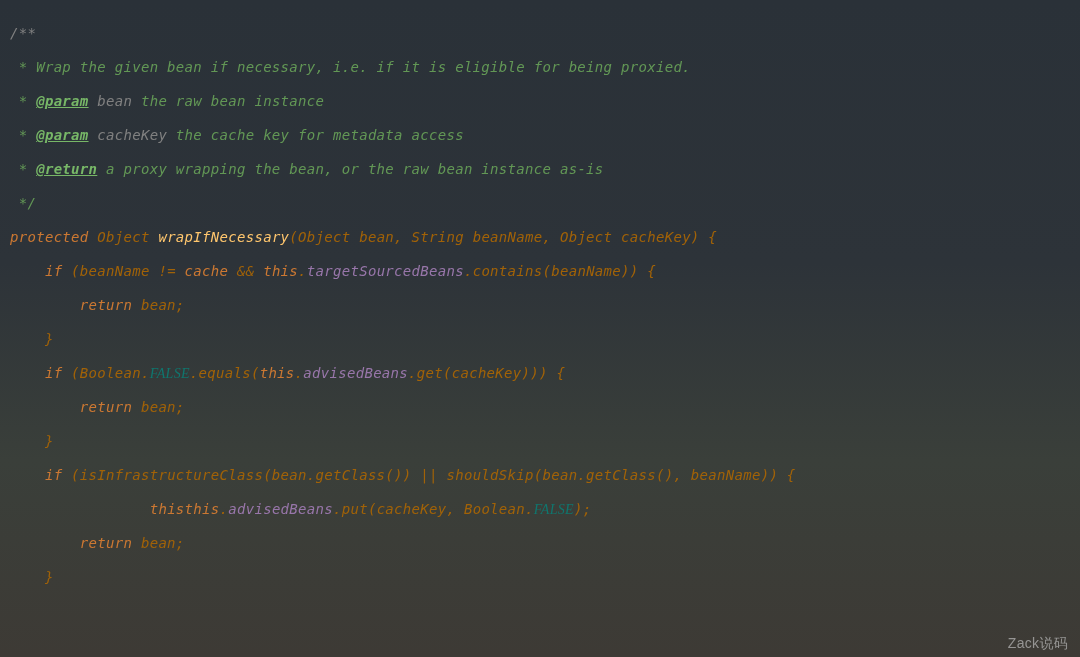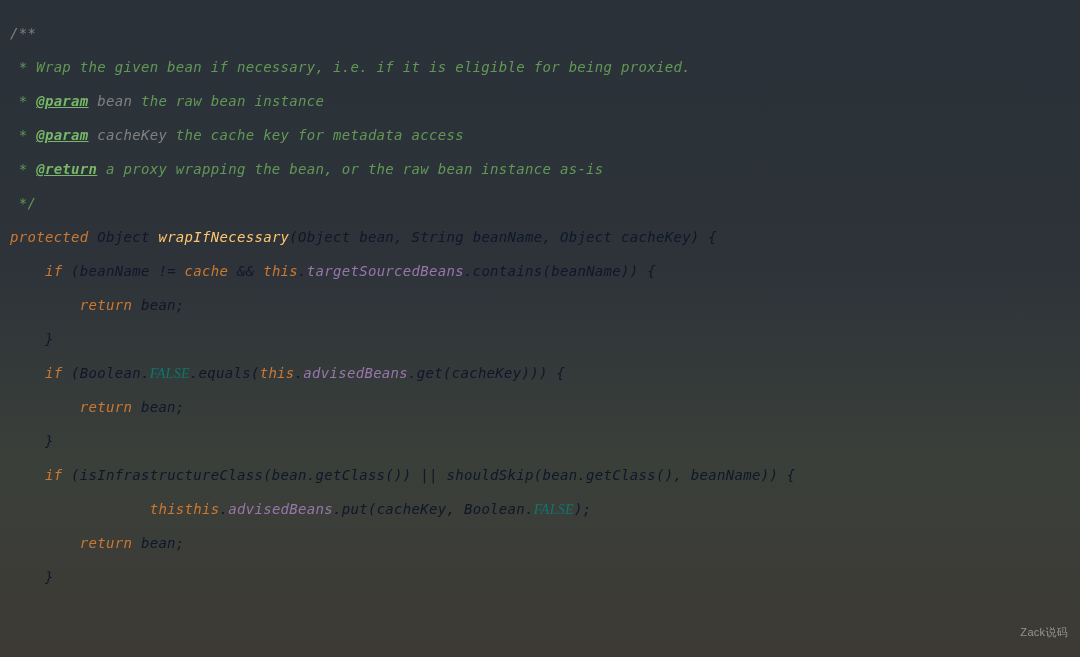--- a/index.html
+++ b/index.html
@@ -23,27 +23,27 @@
   }
   .line { display: block; min-height: 17px;}
   .cgray { color: #808080; }
   .cgreen { color: #629755; font-style: italic;}
   .cgreenu { color: #629755; font-style: italic; text-decoration: underline;}
   .greenbold { color: #77b767; font-style: italic; font-weight: bold; text-align: center;}
   .korange { color: #cc7832; margin-top: 8px; }
   .fyellow { color: #ffc66d; }
   .ppurple { color: #9876aa; }
   .fpurple { color: #0f766e; font-style: italic; font-family: Liberation Serif, serif;}
-  .ttype { color: #0f172a; }
+  .ttype { color: #a16207; }
   .watermark {
     position: absolute;
-    bottom: 16px;
+    bottom: 5px;
     right: 12px;
     color: #bbb;
-    font-size: 11px;
+    font-size: 14px;
     font-style: normal;
     opacity:0.7;
     font-family: sans-serif;
   }
 </style>
 </head>
 <body>
 
 <div class="code-container">
 <span class="line cgray">/**</span>

